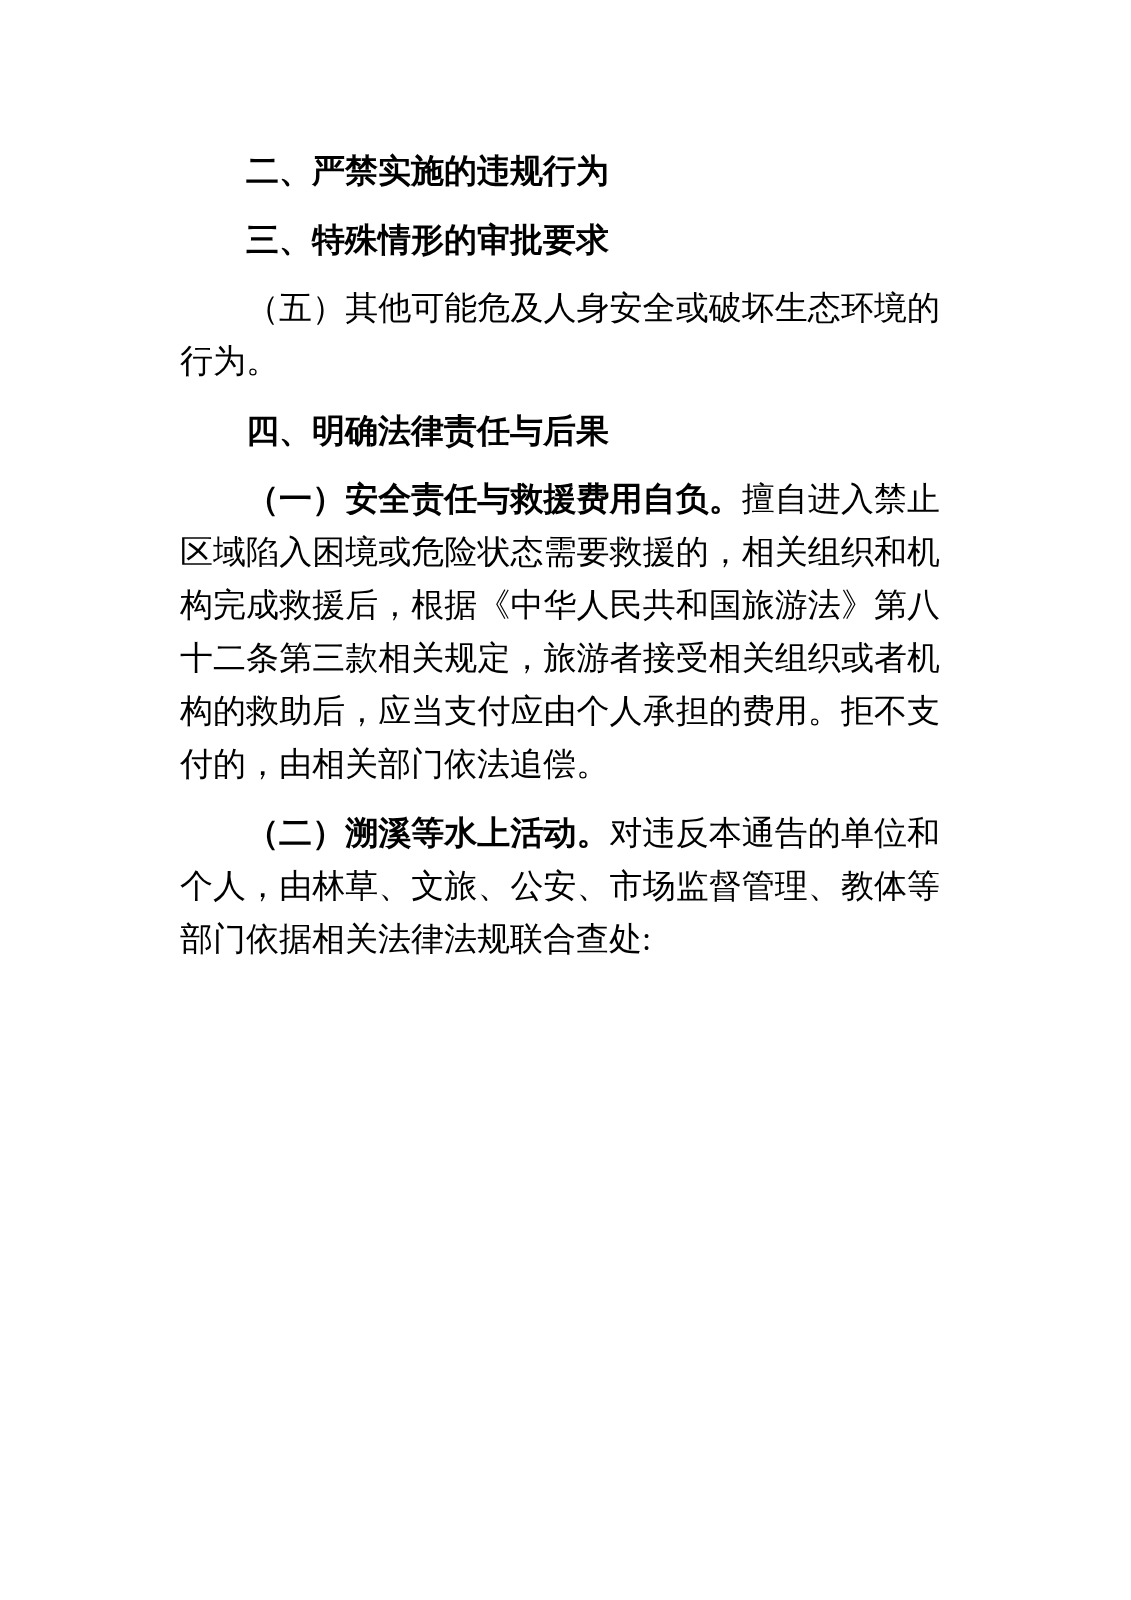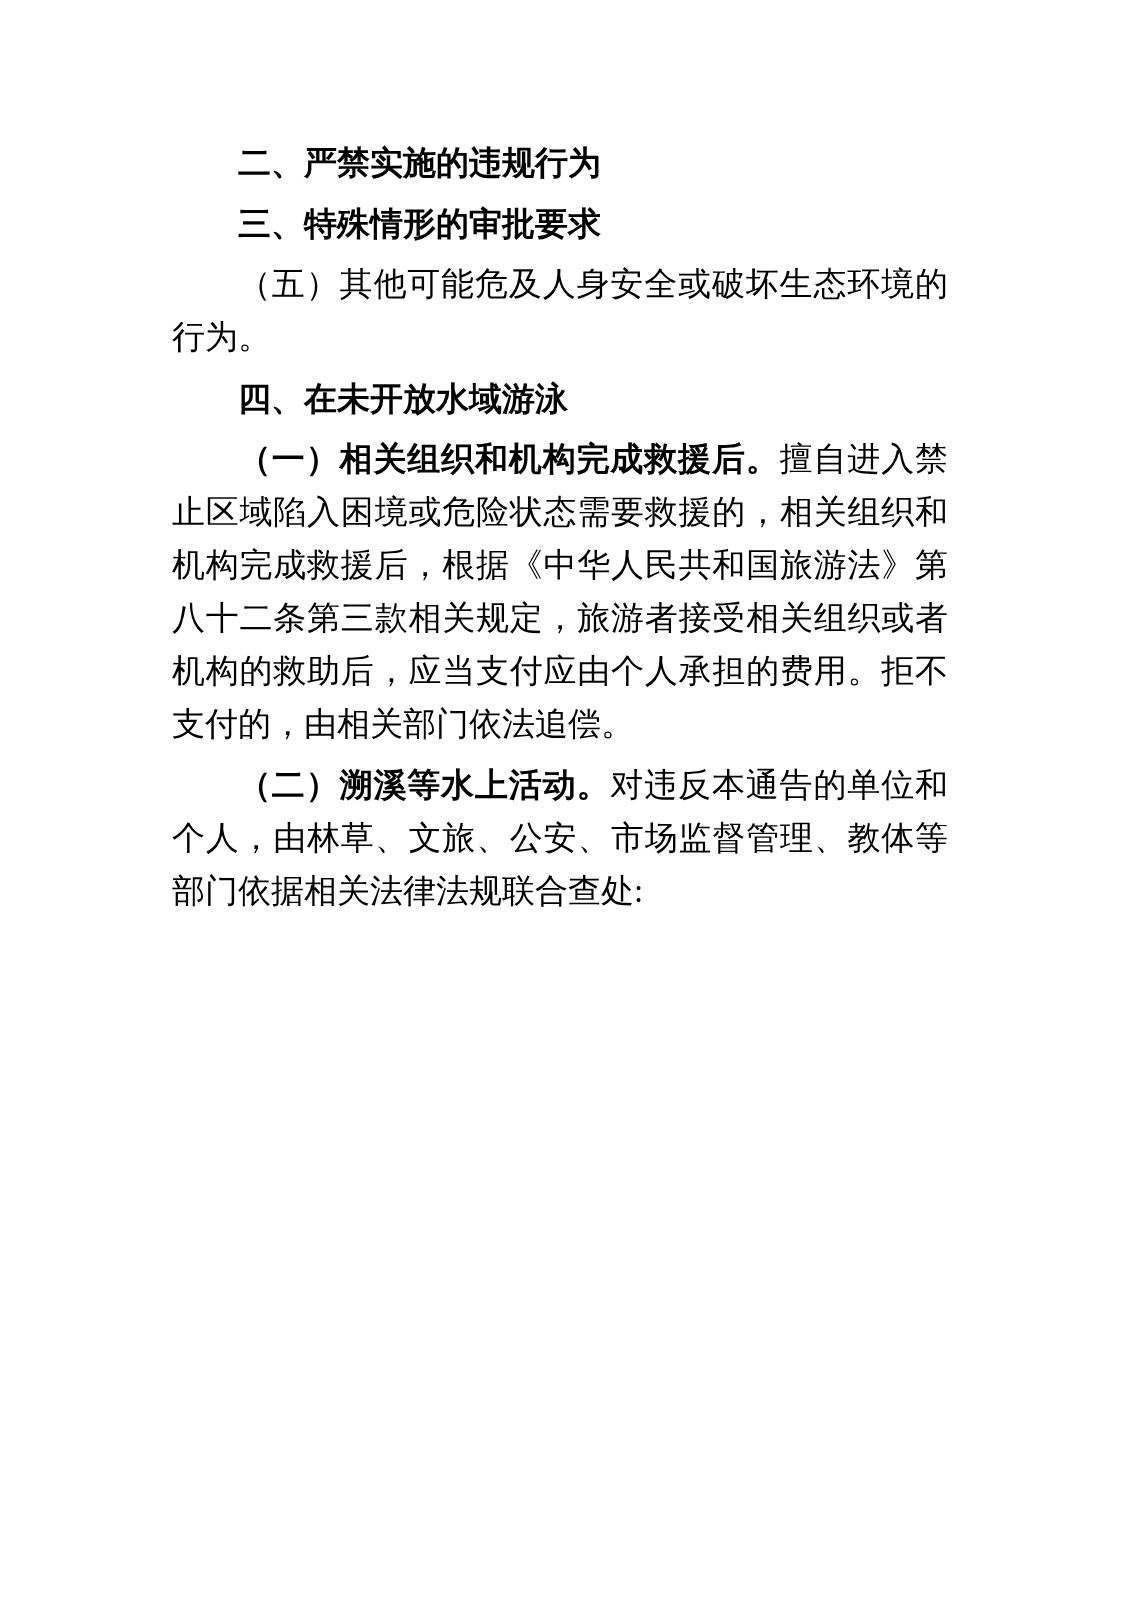--- a/index.html
+++ b/index.html
@@ -20,38 +20,38 @@
     left: 164px;
     top: 128px;
     width: 792px;
     color: #000000;
     font-size: 33px;
     line-height: 53px;
     text-align: justify;
     text-align-last: left;
   }
   .para {
-    margin: 8px;
+    margin: 16px;
     padding: 0;
     text-indent: 2em;
   }
   .para.heading {
     font-family: "Liberation Sans", "DejaVu Sans", sans-serif;
     font-weight: 700;
     text-align: left;
   }
   .run.bold {
     font-weight: 700;
   }
 </style>
 </head>
 <body>
 
 <div class="page" style="background: rgb(255, 255, 255);">
   <div class="text-block" style="color: rgb(0, 0, 0);">
       <p class="para heading"><span class="run bold">二、严禁实施的违规行为</span></p>
       <p class="para heading"><span class="run bold">三、特殊情形的审批要求</span></p>
       <p class="para body"><span class="run">（五）其他可能危及人身安全或破坏生态环境的行为。</span></p>
-      <p class="para heading"><span class="run bold">四、在未开放水域游泳</span></p>
-      <p class="para body"><span class="run bold">（一）相关组织和机构完成救援后。</span><span class="run">擅自进入禁止区域陷入困境或危险状态需要救援的，相关组织和机构完成救援后，根据《中华人民共和国旅游法》第八十二条第三款相关规定，旅游者接受相关组织或者机构的救助后，应当支付应由个人承担的费用。拒不支付的，由相关部门依法追偿。</span></p>
+      <p class="para heading"><span class="run bold">四、明确法律责任与后果</span></p>
+      <p class="para body"><span class="run bold">（一）安全责任与救援费用自负。</span><span class="run">擅自进入禁止区域陷入困境或危险状态需要救援的，相关组织和机构完成救援后，根据《中华人民共和国旅游法》第八十二条第三款相关规定，旅游者接受相关组织或者机构的救助后，应当支付应由个人承担的费用。拒不支付的，由相关部门依法追偿。</span></p>
       <p class="para body"><span class="run bold">（二）溯溪等水上活动。</span><span class="run">对违反本通告的单位和个人，由林草、文旅、公安、市场监督管理、教体等部门依据相关法律法规联合查处:</span></p>
     </div>
 </div>
 
 </body></html>

